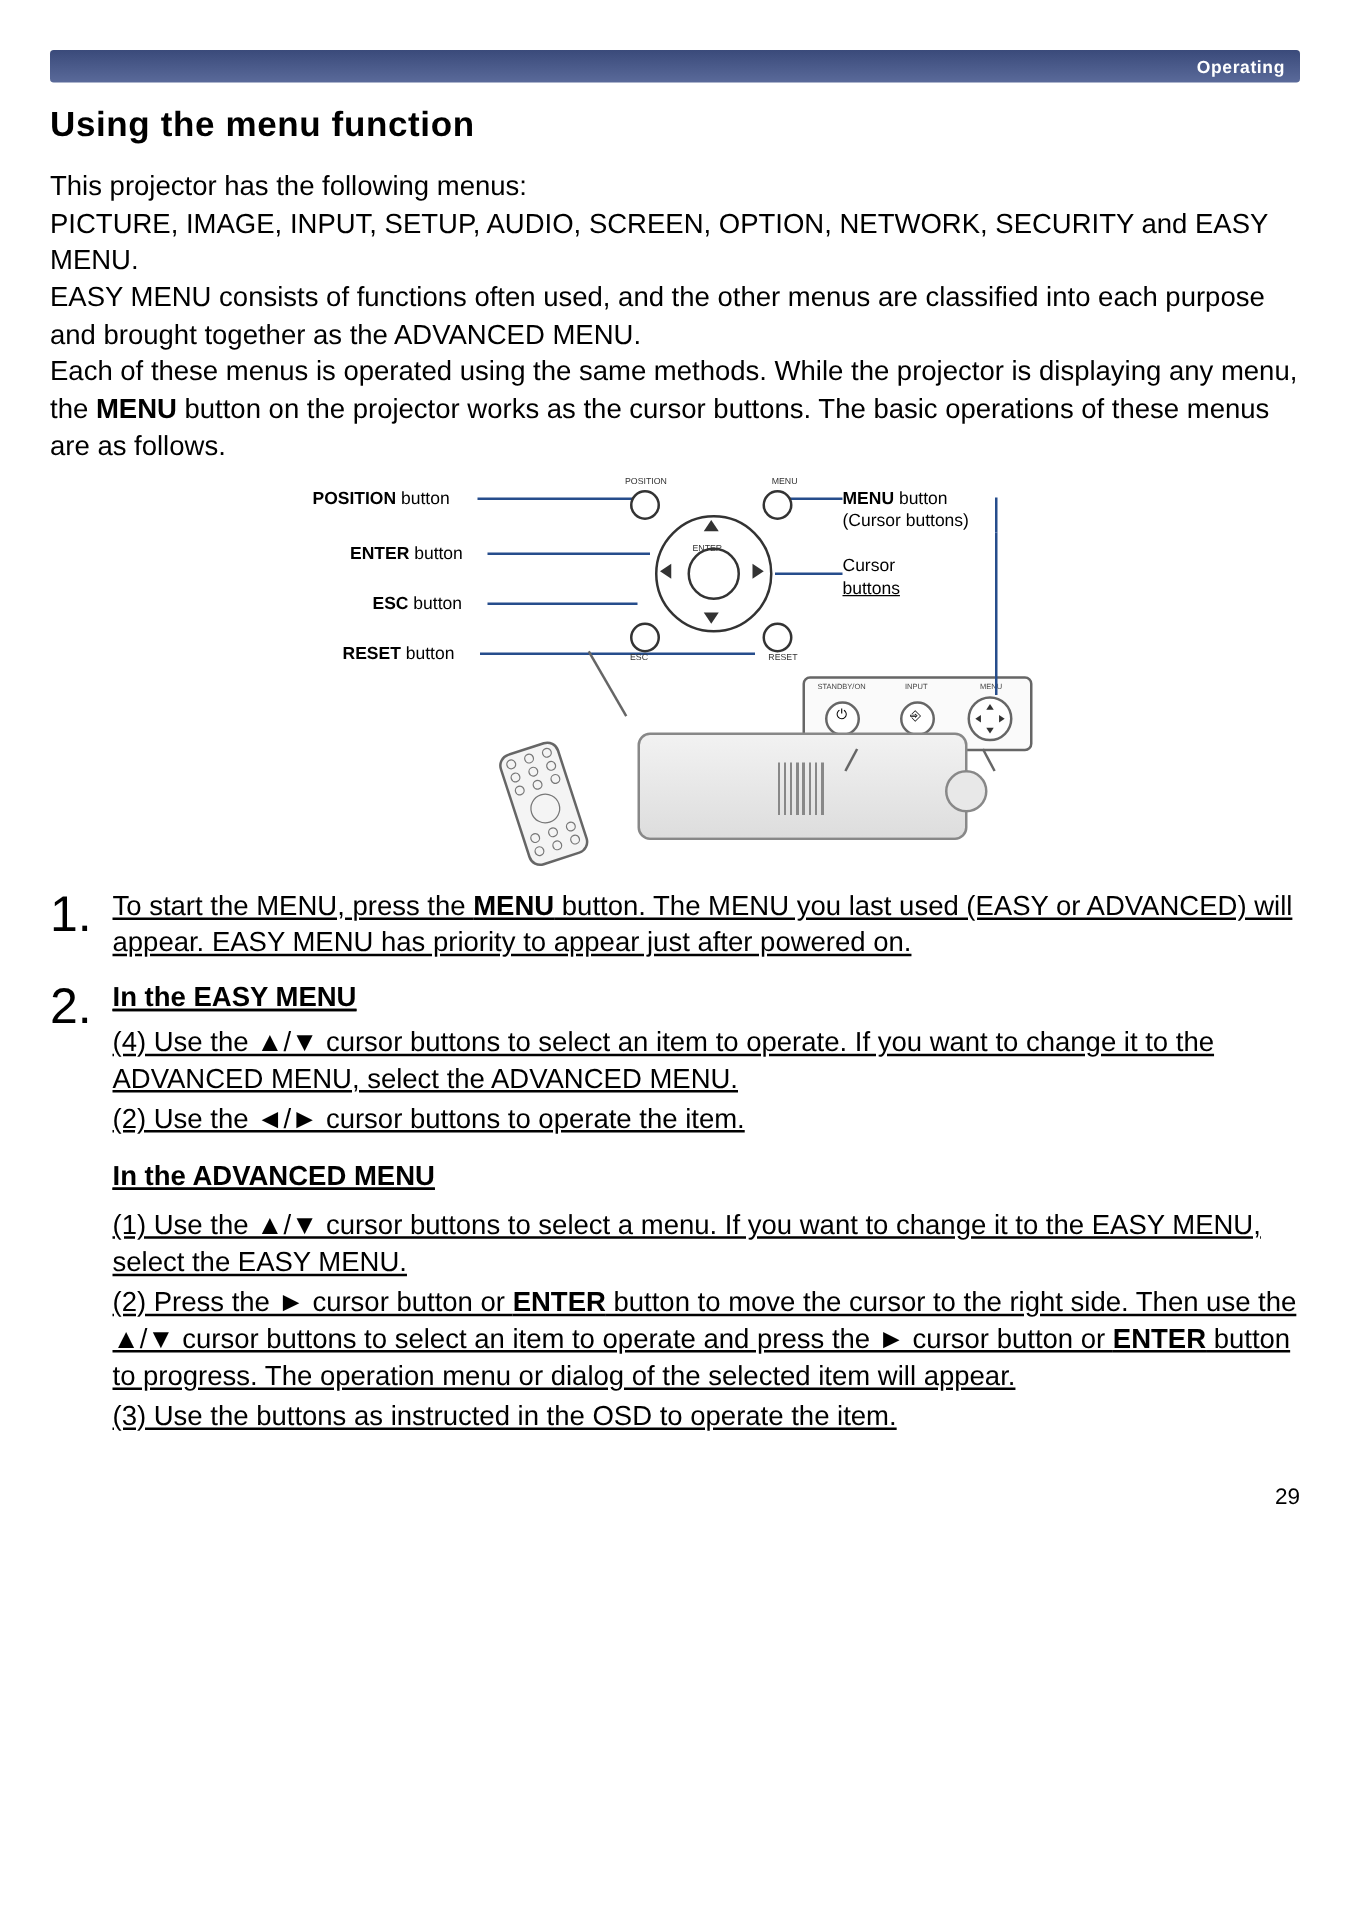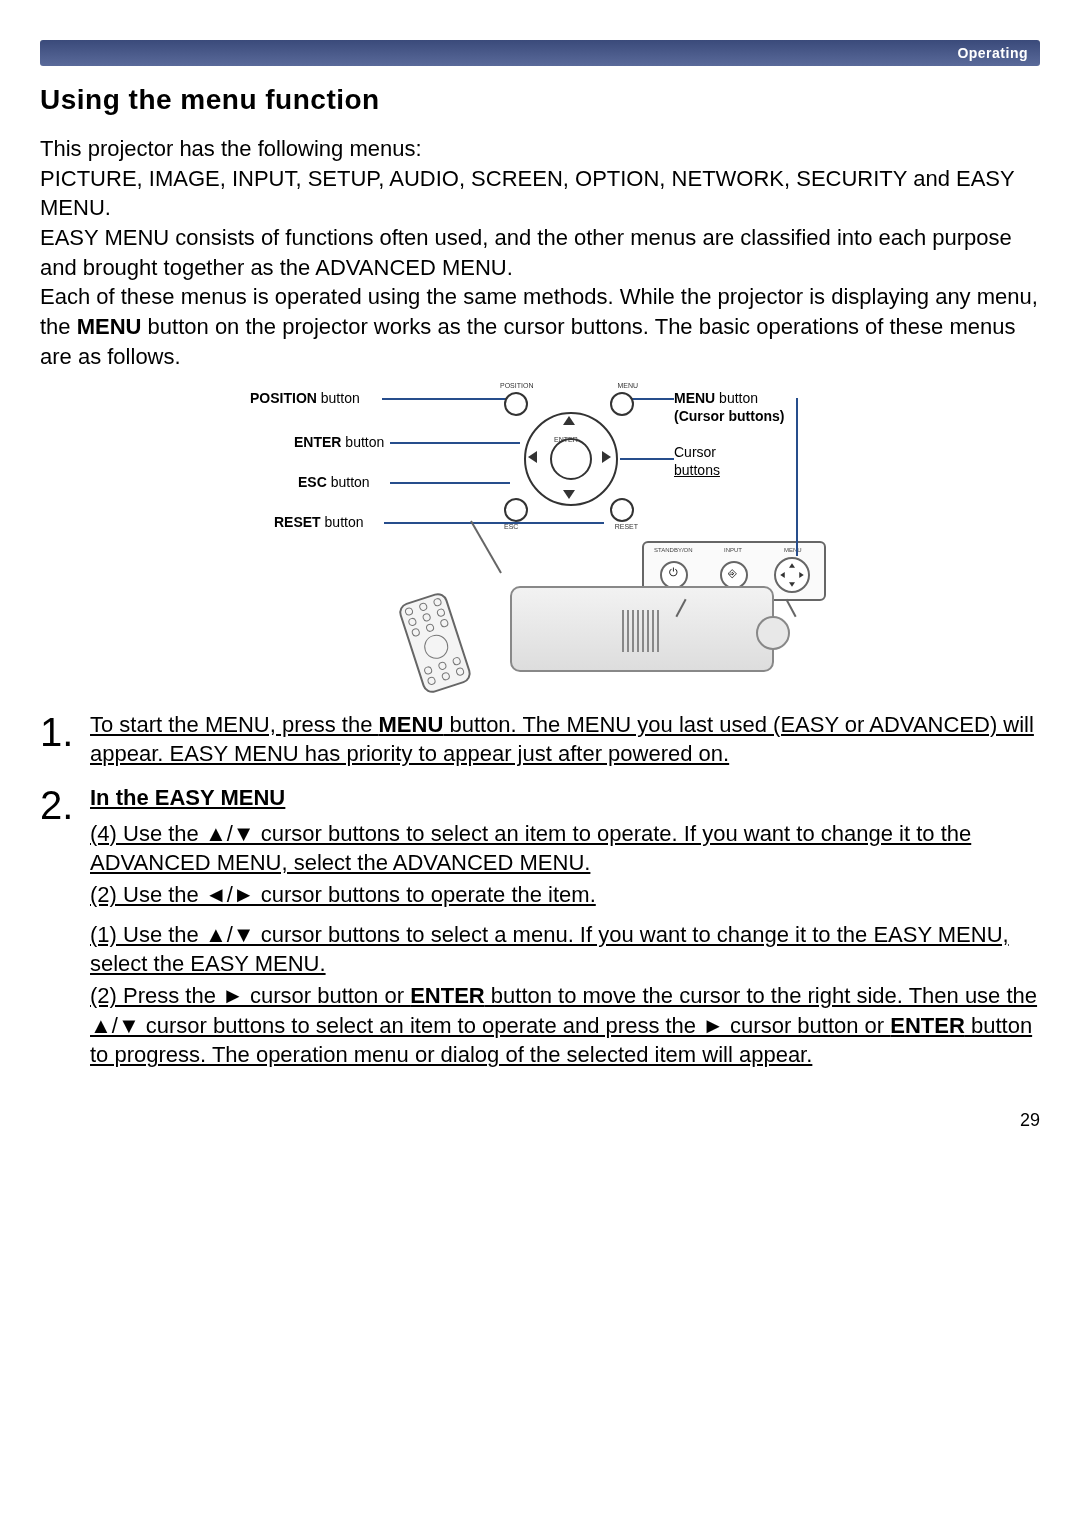--- a/index.html
+++ b/index.html
@@ -60,39 +60,39 @@
     <span>Each of these menus is operated using the same methods. While the projector is displaying any menu, the </span><strong>MENU</strong><span> button on the projector works as the cursor buttons. The basic operations of these menus are as follows.</span>
   </div>
 
   <div class="diagram">
 
     <div class="label" style="left:0; top:4px;">
       <strong>POSITION</strong><span class="sub"> button</span>
     </div>
     <div class="connector" style="left:132px; top:12px; width:130px;"></div>
 
-    <div class="label" style="left:44px; top:48px;">
+    <div class="label" style="left:30px; top:48px;">
       <strong>ENTER</strong><span class="sub"> button</span>
     </div>
     <div class="connector" style="left:140px; top:56px; width:130px;"></div>
 
     <div class="label" style="left:48px; top:88px;">
       <strong>ESC</strong><span class="sub"> button</span>
     </div>
     <div class="connector" style="left:140px; top:96px; width:120px;"></div>
 
     <div class="label" style="left:24px; top:128px;">
       <strong>RESET</strong><span class="sub"> button</span>
     </div>
     <div class="connector" style="left:134px; top:136px; width:220px;"></div>
 
     <div class="label" style="left:424px; top:4px;">
       <strong>MENU</strong><span class="sub"> button</span>
     </div>
-    <div class="label sub" style="left:424px; top:22px; font-weight:bold;">(Cursor buttons)</div>
+    <div class="label sub" style="left:424px; top:22px; font-weight:normal;">(Cursor buttons)</div>
     <div class="connector" style="left:370px; top:12px; width:54px;"></div>
     <div class="connector-v" style="left:546px; top:12px; height:28px;"></div>
 
     <div class="label" style="left:424px; top:58px; font-weight:normal;">Cursor</div>
     <div class="label" style="left:424px; top:76px; font-weight:normal; text-decoration:underline;">buttons</div>
     <div class="connector" style="left:370px; top:72px; width:54px;"></div>
 
     <div class="remote-pad">
       <div class="circle-big"></div>
       <div class="circle-center"></div>
@@ -180,24 +180,28 @@
     <div class="list-num">2.</div>
     <div class="list-body">
       <div class="underline">In the EASY MENU</div>
       <div style="margin-top:6px;">
         <span>(4) Use the ▲/▼ cursor buttons to select an item to operate. If you want to change it to the ADVANCED MENU, select the ADVANCED MENU.</span>
       </div>
       <div style="margin-top:2px;">
         <span>(2) Use the ◄/► cursor buttons to operate the item.</span>
       </div>
 
+      <div class="underline" style="margin-top:16px;">In the ADVANCED MENU</div>
       <div style="margin-top:10px;">
         <span>(1) Use the ▲/▼ cursor buttons to select a menu. If you want to change it to the EASY MENU, select the EASY MENU.</span><br>
       </div>
       <div style="margin-top:2px;">
         <span>(2) Press the ► cursor button or </span><strong>ENTER</strong><span> button to move the cursor to the right side. Then use the ▲/▼ cursor buttons to select an item to operate and press the ► cursor button or </span><strong>ENTER</strong><span> button to progress. The operation menu or dialog of the selected item will appear.</span>
       </div>
+      <div style="margin-top:2px;">
+        <span>(3) Use the buttons as instructed in the OSD to operate the item.</span>
+      </div>
     </div>
   </div>
 
 
   <div class="page-num">29</div>
 </div>
 
 </body></html>

